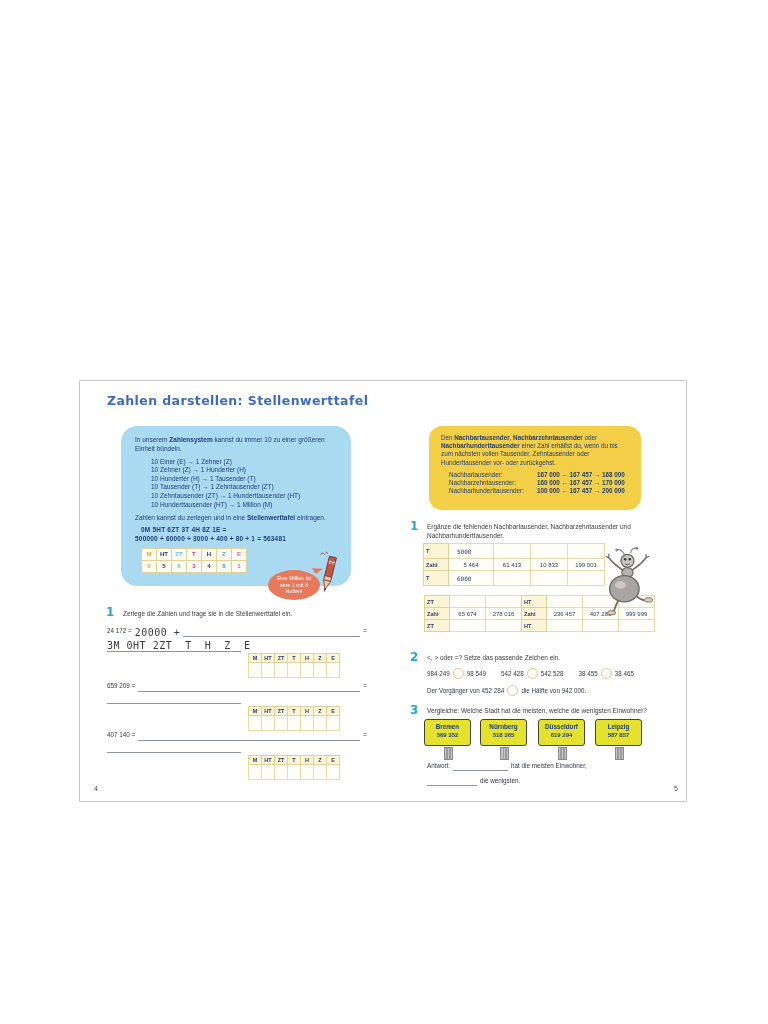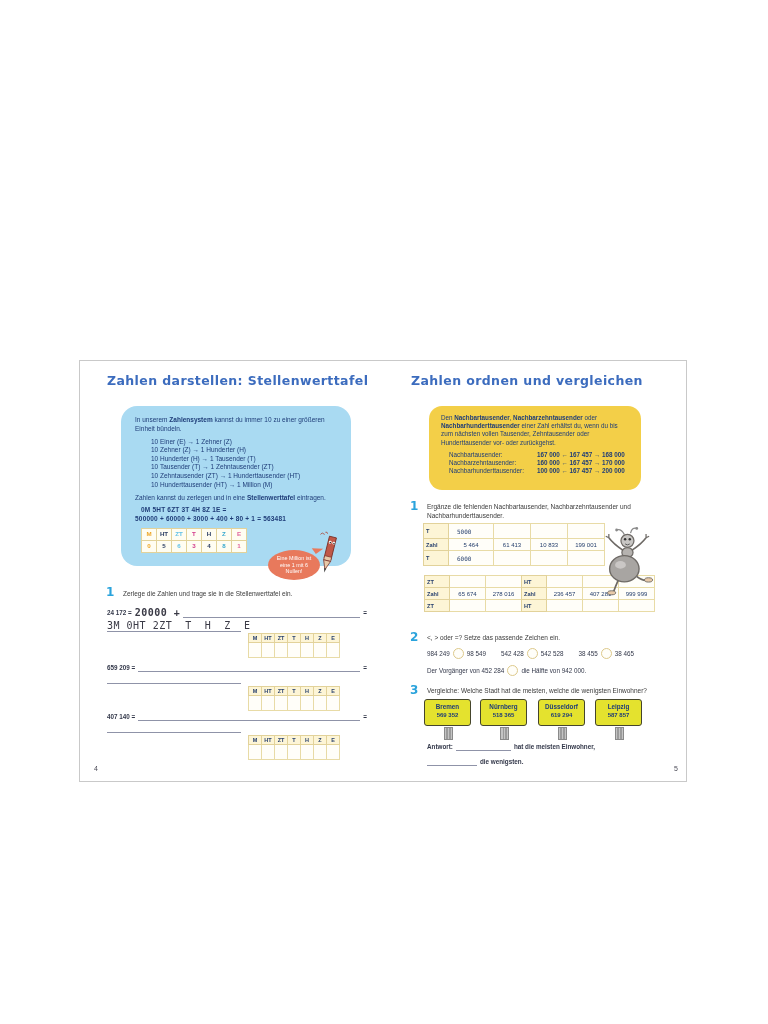--- a/index.html
+++ b/index.html
@@ -1,18 +1,18 @@
 <!DOCTYPE html>
 <html><head>
 <meta charset="utf-8">
 <style>
   html,body{margin:0;padding:0;background:#ffffff;}
   body{width:768px;height:1024px;position:relative;font-family:"Liberation Sans",sans-serif;-webkit-font-smoothing:antialiased;}
   .abs{position:absolute;}
-  .book{position:absolute;left:79px;top:360px;width:608px;height:422px;background:#fff;border:1px solid #c9c9c9;box-sizing:border-box;}
+  .book{position:absolute;left:79px;top:380px;width:608px;height:422px;background:#fff;border:1px solid #c9c9c9;box-sizing:border-box;}
   .page{position:absolute;top:0;width:304px;height:420px;}
   .page-left{left:0;}
   .page-right{left:304px;}
   .ttl{font-family:"DejaVu Sans",sans-serif;font-weight:bold;font-size:12.5px;color:#3c6cbe;letter-spacing:.4px;white-space:nowrap;}
   
   .ibox{box-sizing:border-box;color:#1e3c78;font-size:6.5px;line-height:8.8px;}
   .bluebox{background:#a9daf2;border-radius:16px;padding:10px 12px 8px 14px;}
   .ybox{background:#f3cf48;border-radius:13px;padding:8px 10px 6px 12px;font-size:6.3px;line-height:8.2px;}
   .b{font-weight:bold;}
   .rules{margin:4px 0 0 16px;}
@@ -38,21 +38,21 @@
   .nb .tall{height:15px;}
   .nb .mid{height:12px;}
   .nb td.w36{width:36px;}
   .nb td.w35{width:35px;}
   .hw{font-family:"DejaVu Sans Mono",monospace;color:#3a3a46;white-space:pre;}
   .hwbig{font-size:10px;letter-spacing:.5px;}
   .hwcell{font-family:"DejaVu Sans Mono",monospace;font-size:9.5px;color:#3a3a46;text-align:left !important;padding-left:8px !important;}
   .exnum{font-family:"DejaVu Sans",sans-serif;font-weight:bold;font-size:12px;color:#2aa3dc;}
   .prompt{font-size:6.5px;color:#3a3a3a;line-height:8.6px;}
   .num{font-size:6.3px;color:#33384a;}
-  .rowflex{display:flex;align-items:center;font-weight:bold;}
+  .rowflex{display:flex;align-items:flex-start;}
   .fl{flex:1;border-bottom:1px solid #8f93a8;height:9px;margin:0 3px;}
   .uline{border-bottom:1px solid #8f93a8;}
   .circle{display:inline-block;width:9px;height:9px;border:1px solid #ddc98b;border-radius:50%;background:#fffef9;vertical-align:-2px;}
   .bubble{background:#e8795c;border-radius:50%;color:#fff;font-size:5.4px;line-height:6.6px;display:flex;align-items:center;justify-content:center;text-align:center;box-sizing:border-box;padding:3px;position:absolute;}
   .bubble-tail{position:absolute;width:0;height:0;border-left:9px solid #e8795c;border-top:7px solid transparent;transform:rotate(-35deg);}
   .sign{position:absolute;width:47px;height:27px;background:#e4e22e;border:1.5px solid #45452c;border-radius:3px;color:#1e3c78;text-align:center;box-sizing:border-box;padding-top:3px;}
   .sign .nm{font-size:6.3px;font-weight:bold;line-height:8px;}
   .sign .pp{font-size:6px;font-weight:bold;line-height:9px;}
   .post{position:absolute;width:7px;height:11px;background:repeating-linear-gradient(90deg,#c4c4c4 0 1.5px,#9b9b9b 1.5px 3px);border:0.5px solid #8a8a8a;}
   .pgnum{font-size:7px;color:#4a4a56;}
@@ -208,21 +208,20 @@
             <td></td>
             <td></td>
           </tr>
     </tbody>
       </table>
 
     <div class="abs pgnum" style="left:14px;top:404px;">4</div>
   </div>
 
   <div class="page page-right">
-    <div class="abs ttl" style="left:27px;top:12px;">Zahlen ordnen und vergleichen</div>
 
     <div class="abs ibox ybox" style="left:45px;top:45px;width:212px;height:84px;">
       <div><span>Den </span><span class="b">Nachbartausender</span><span>, </span><span class="b">Nachbarzehntausender</span><span> oder </span><span class="b">Nachbarhunderttausender</span><span> einer Zahl erhältst du, wenn du bis zum nächsten vollen Tausender, Zehntausender oder Hunderttausender vor- oder zurückgehst.</span></div>
       <div style="margin:4px 0 0 8px;">
         <div class="exlabels">
             <span style="width:80px;display:inline-block;">Nachbartausender:</span>
             <span class="b">167 000 ← 167 457 → 168 000</span>
           </div>
         <div class="exlabels">
             <span style="width:80px;display:inline-block;">Nachbarzehntausender:</span>

